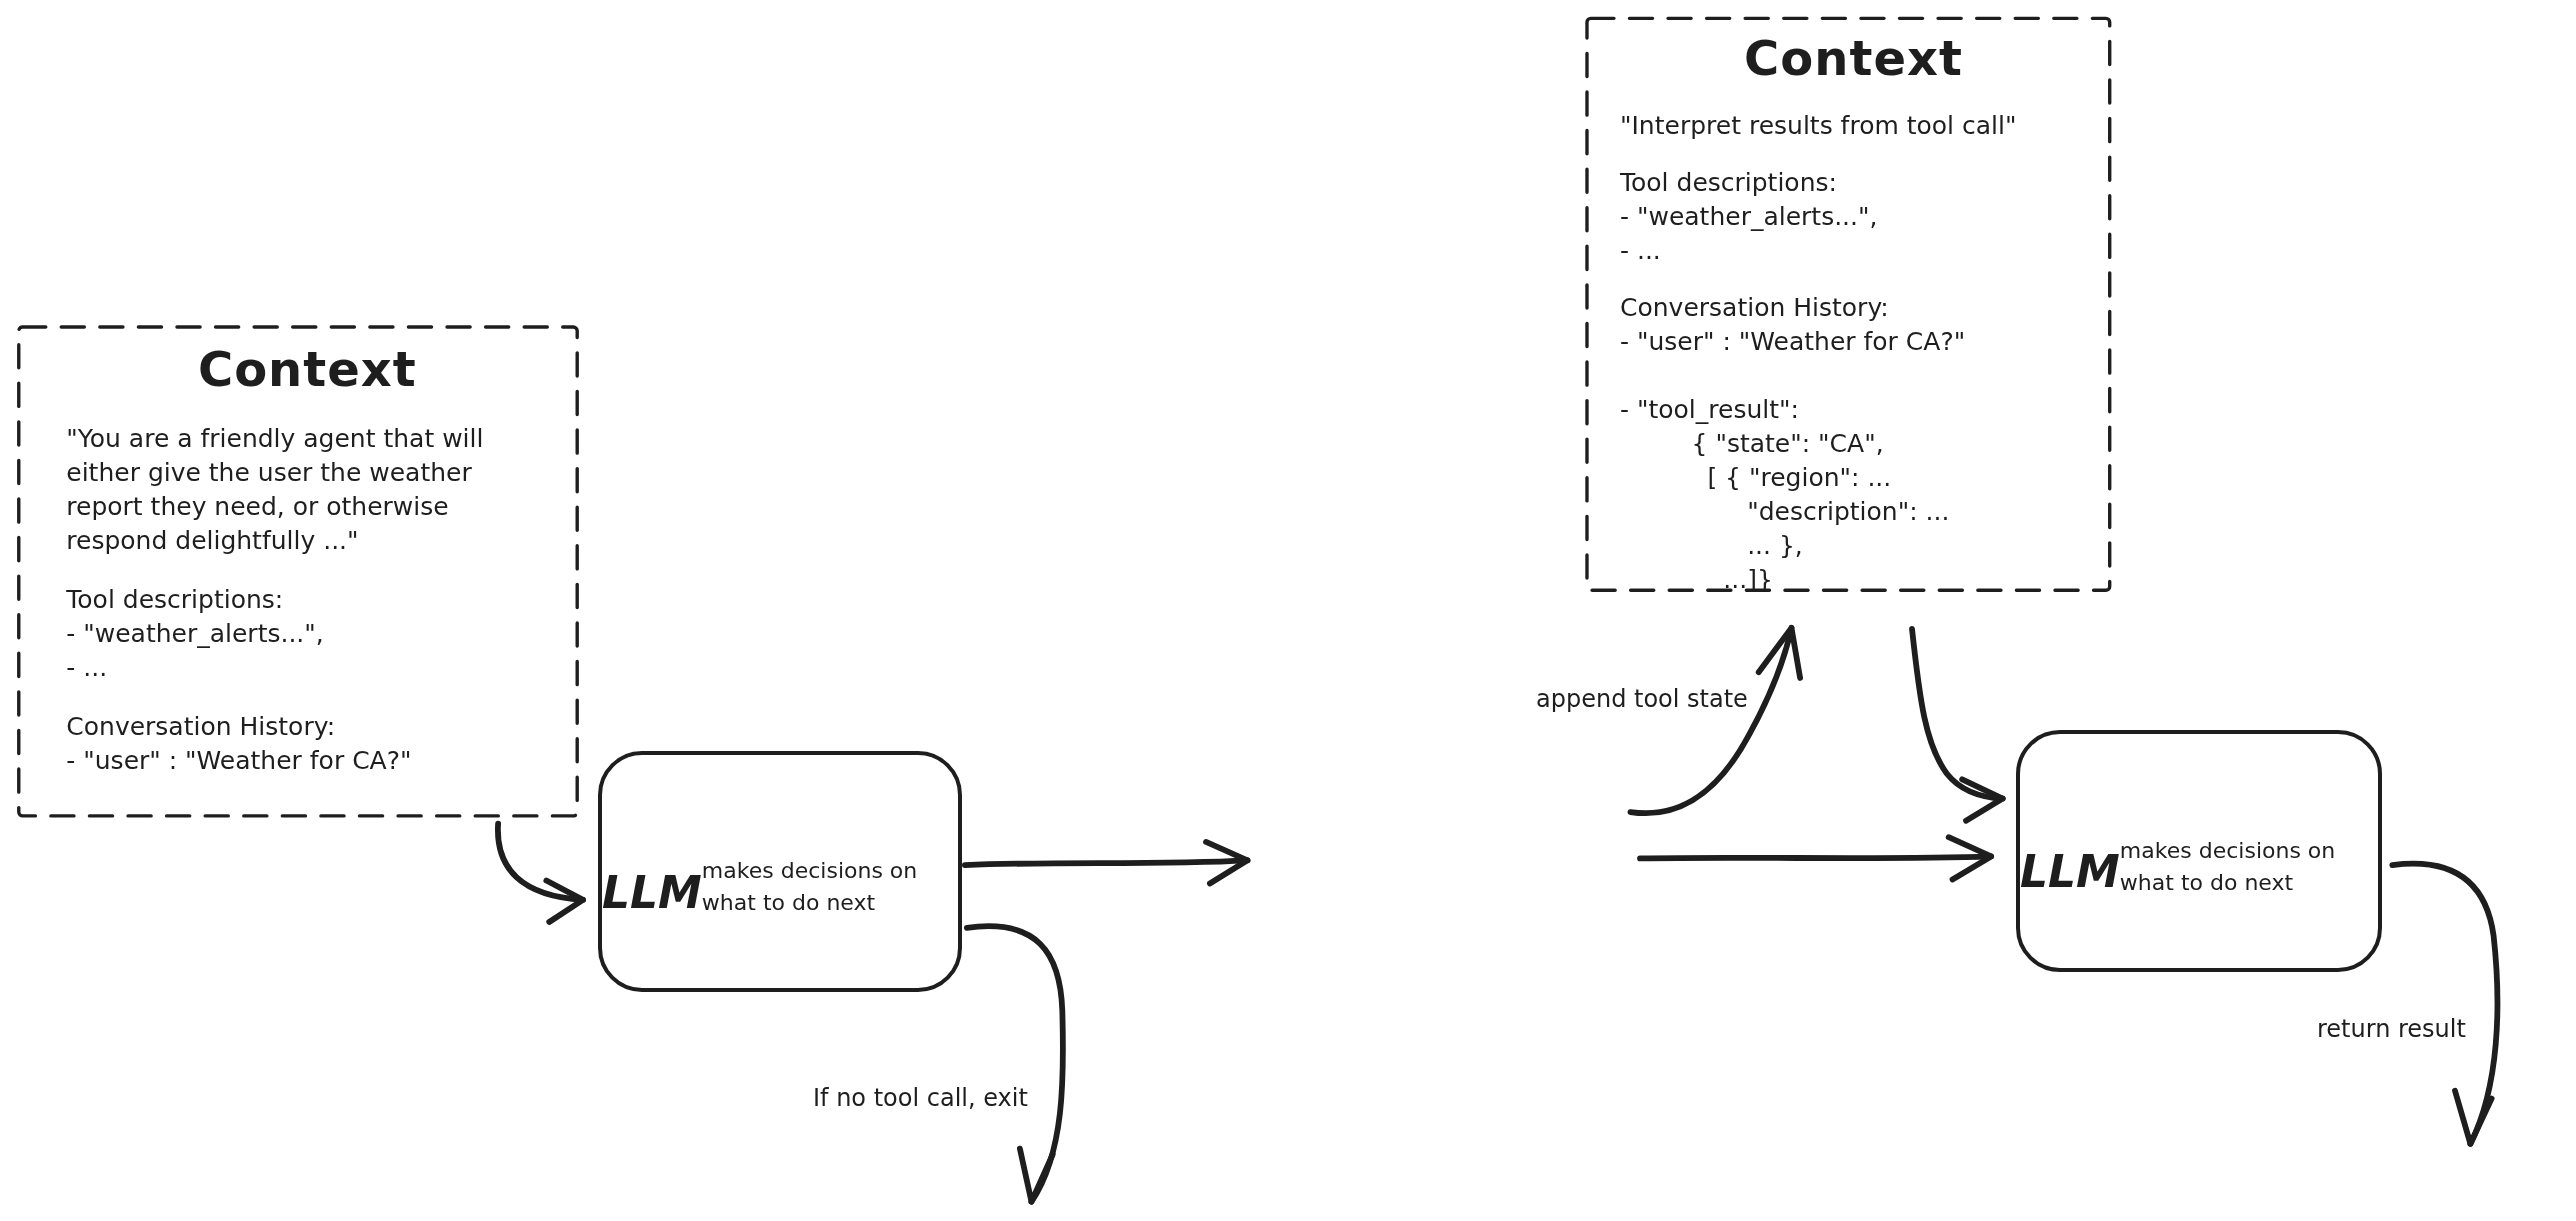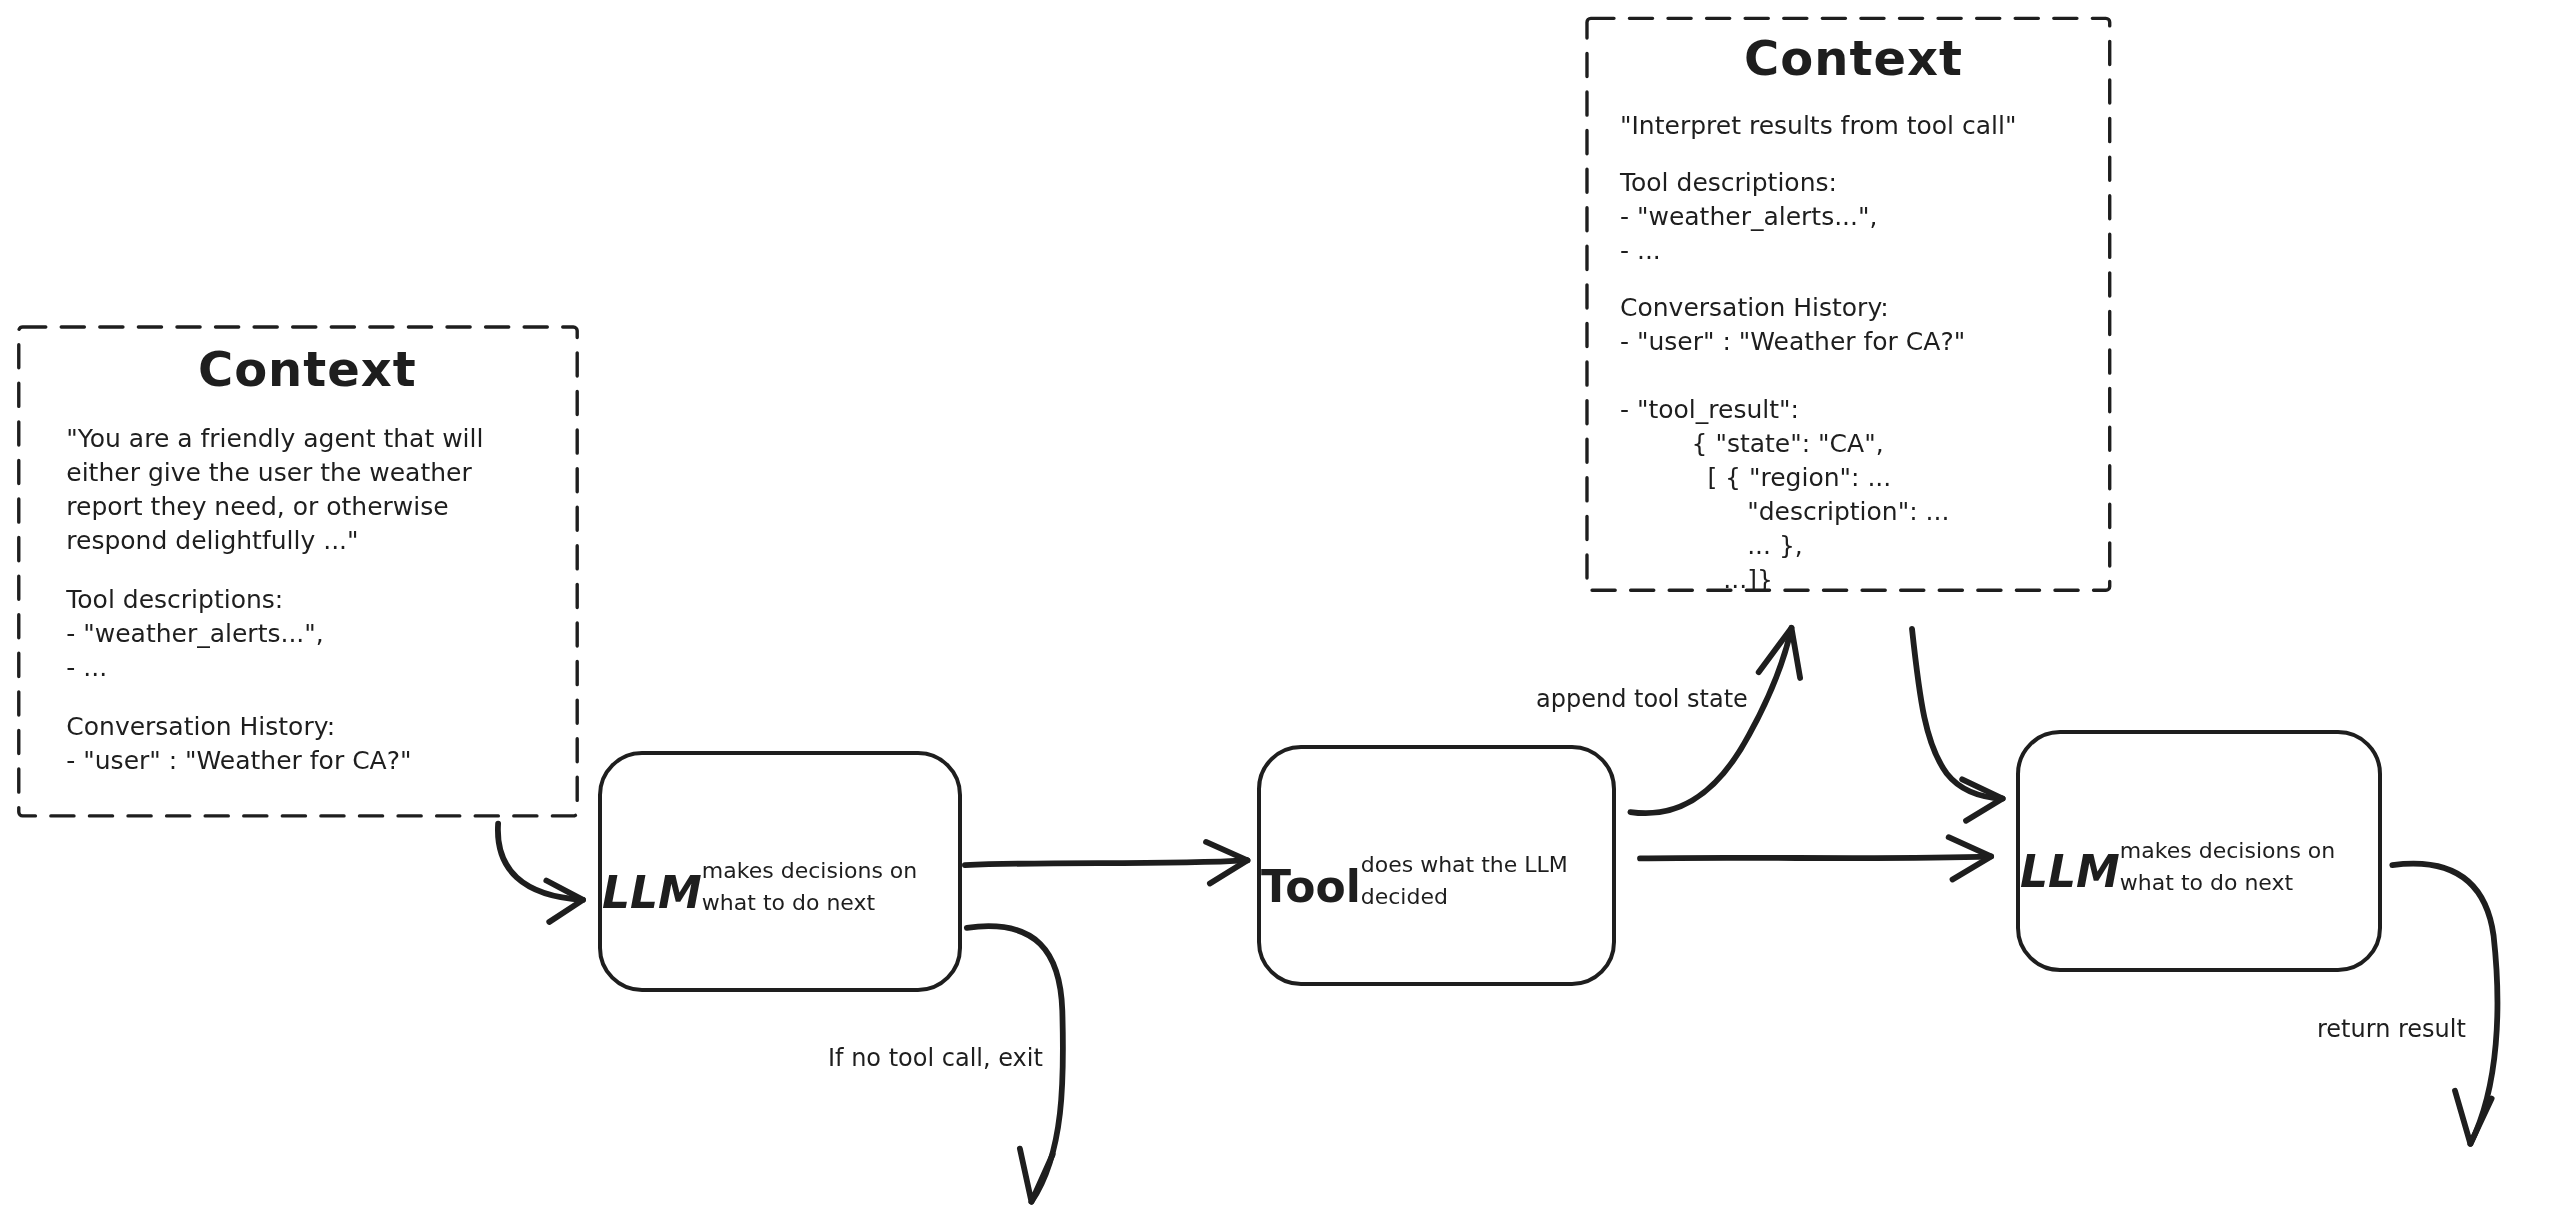--- a/index.html
+++ b/index.html
@@ -75,21 +75,21 @@
     text-align: left;
   }
 
   .edge-label {
     position: absolute;
     z-index: 1;
     font-size: 24px;
     white-space: nowrap;
   }
   #label-append { left: 1536px; top: 685px; }
-  #label-exit   { left: 813px;  top: 1044px; margin-left: 15px; }
+  #label-exit   { left: 813px;  top: 1084px; }
   #label-return { left: 2317px; top: 1015px; }
 
   #context-left  { left: 18.3px;   top: 327px; width: 559px; height: 489px; padding: 13.5px 29px 9.6px 48px; }
   #context-right { left: 1587px; top: 18.3px;  width: 523px; height: 572px; padding: 11.6px 23px 9.6px 33px; }
   #context-right .ctx-section { margin-top: 23px; }
 
   #llm-node-1 { left: 598px;  top: 751px; width: 364px; height: 241px; }
   #tool-node  { left: 1257px; top: 745px; width: 359px; height: 241px; }
   #llm-node-2 { left: 2016px; top: 730px; width: 366px; height: 242px; }
 </style>
@@ -168,25 +168,20 @@
                 ... },
              ...]}</div>
   </div>
 
   <div class="node" id="llm-node-1">
     <div class="node-title italic">LLM</div>
     <div class="node-sub">makes decisions on
 what to do next</div>
   </div>
 
-  <div class="node" id="tool-node">
-    <div class="node-title">Tool</div>
-    <div class="node-sub">does what the LLM
-decided</div>
-  </div>
 
   <div class="node" id="llm-node-2">
     <div class="node-title italic">LLM</div>
     <div class="node-sub">makes decisions on
 what to do next</div>
   </div>
 
   <div class="edge-label" id="label-append">append tool state</div>
   <div class="edge-label" id="label-exit">If no tool call, exit</div>
   <div class="edge-label" id="label-return">return result</div>

